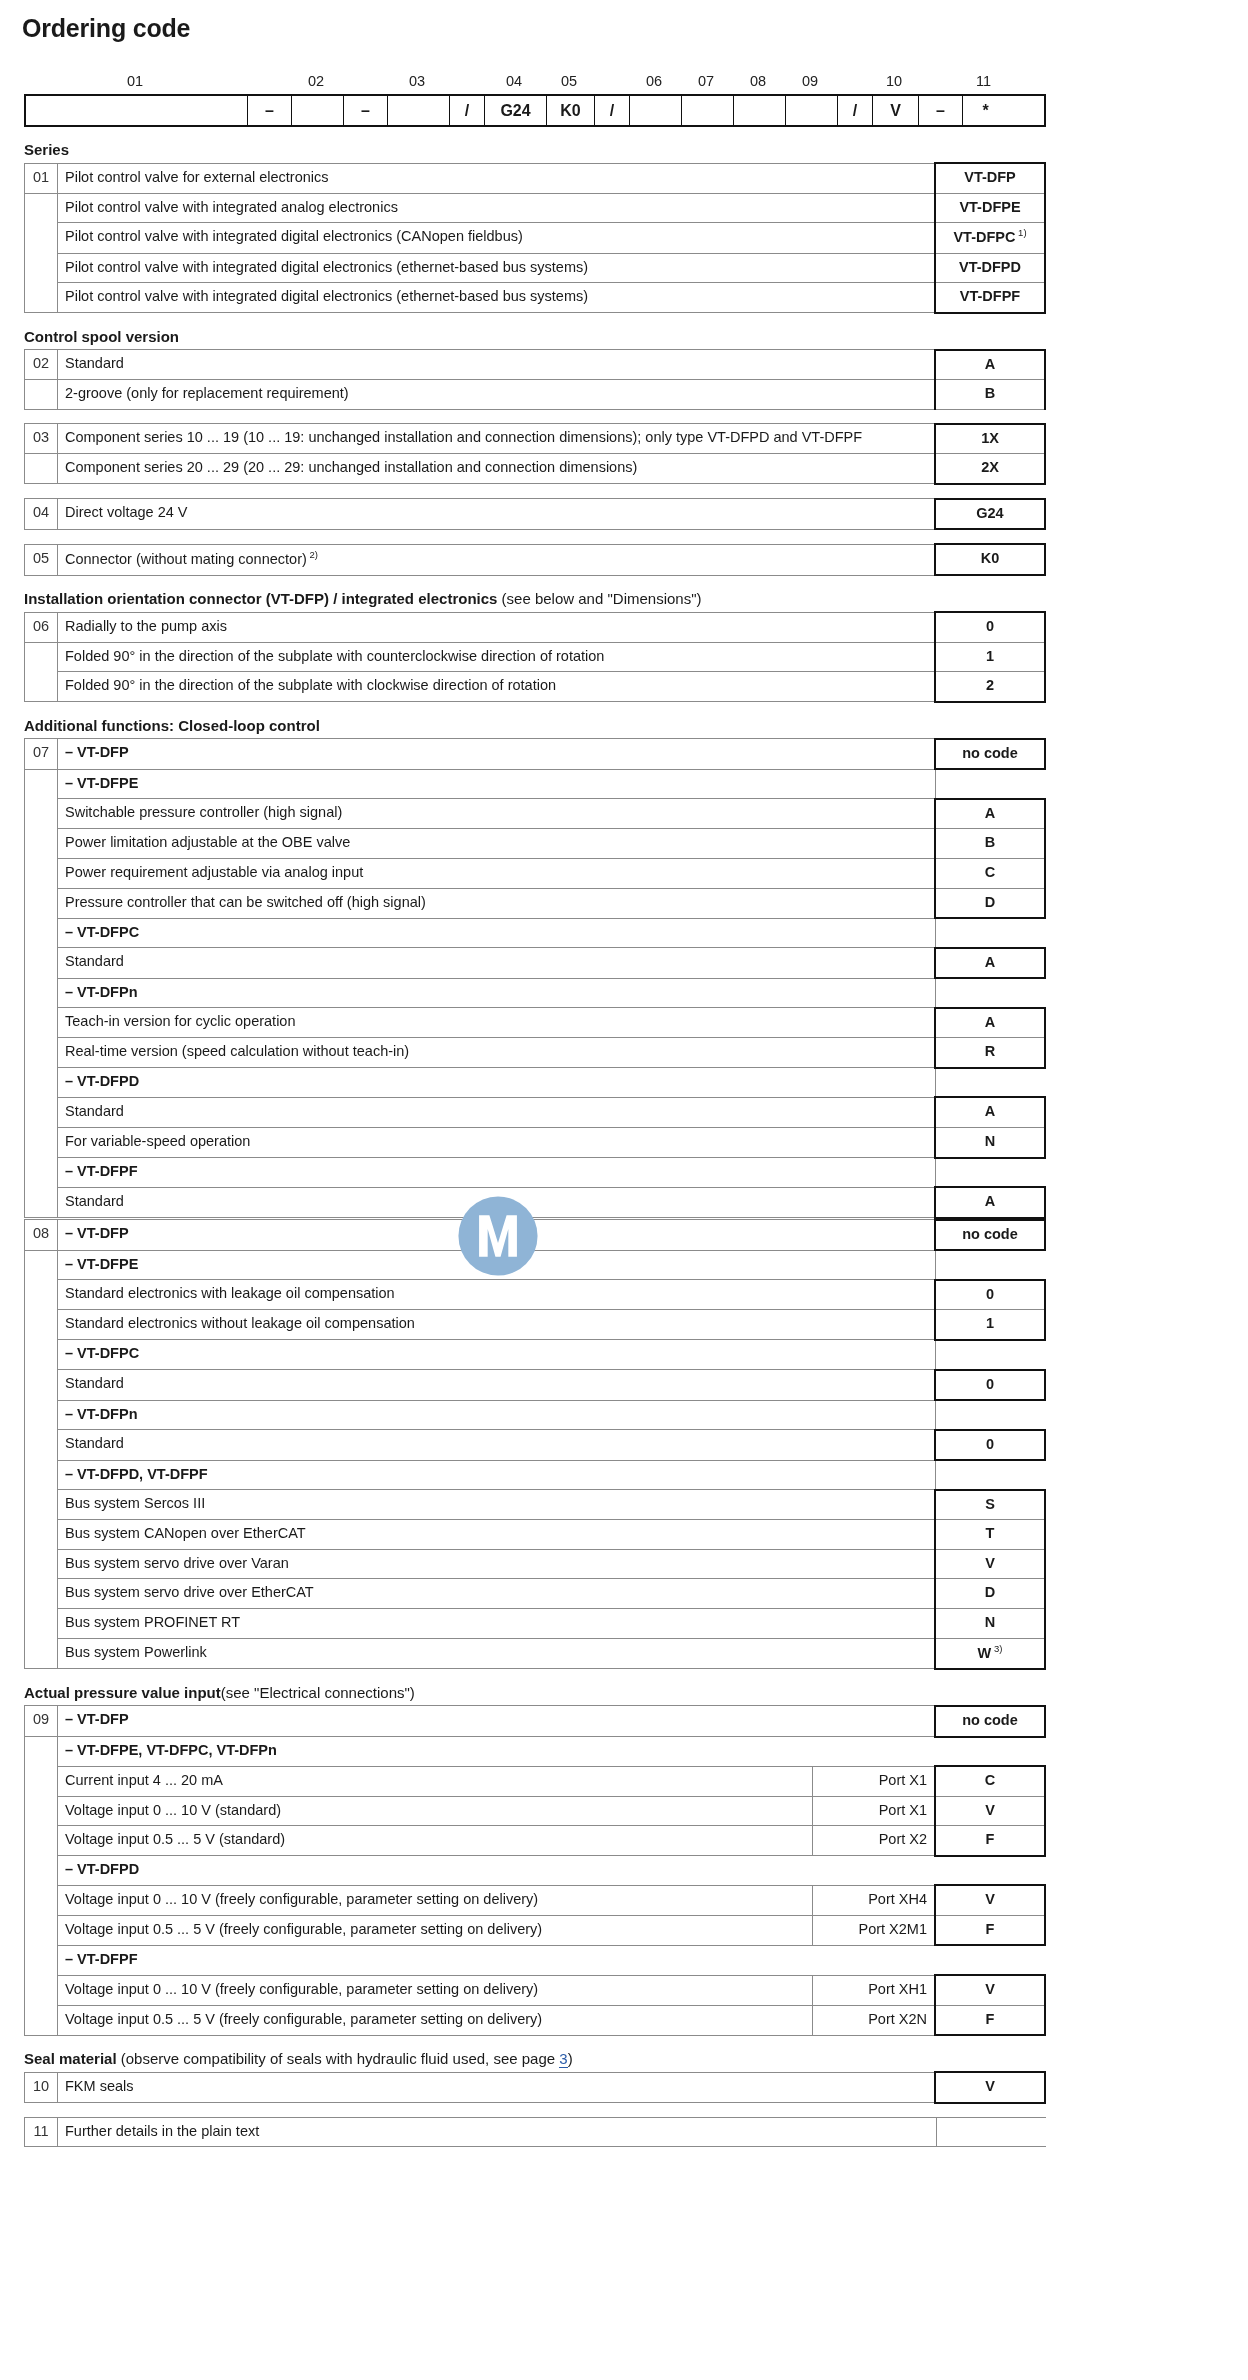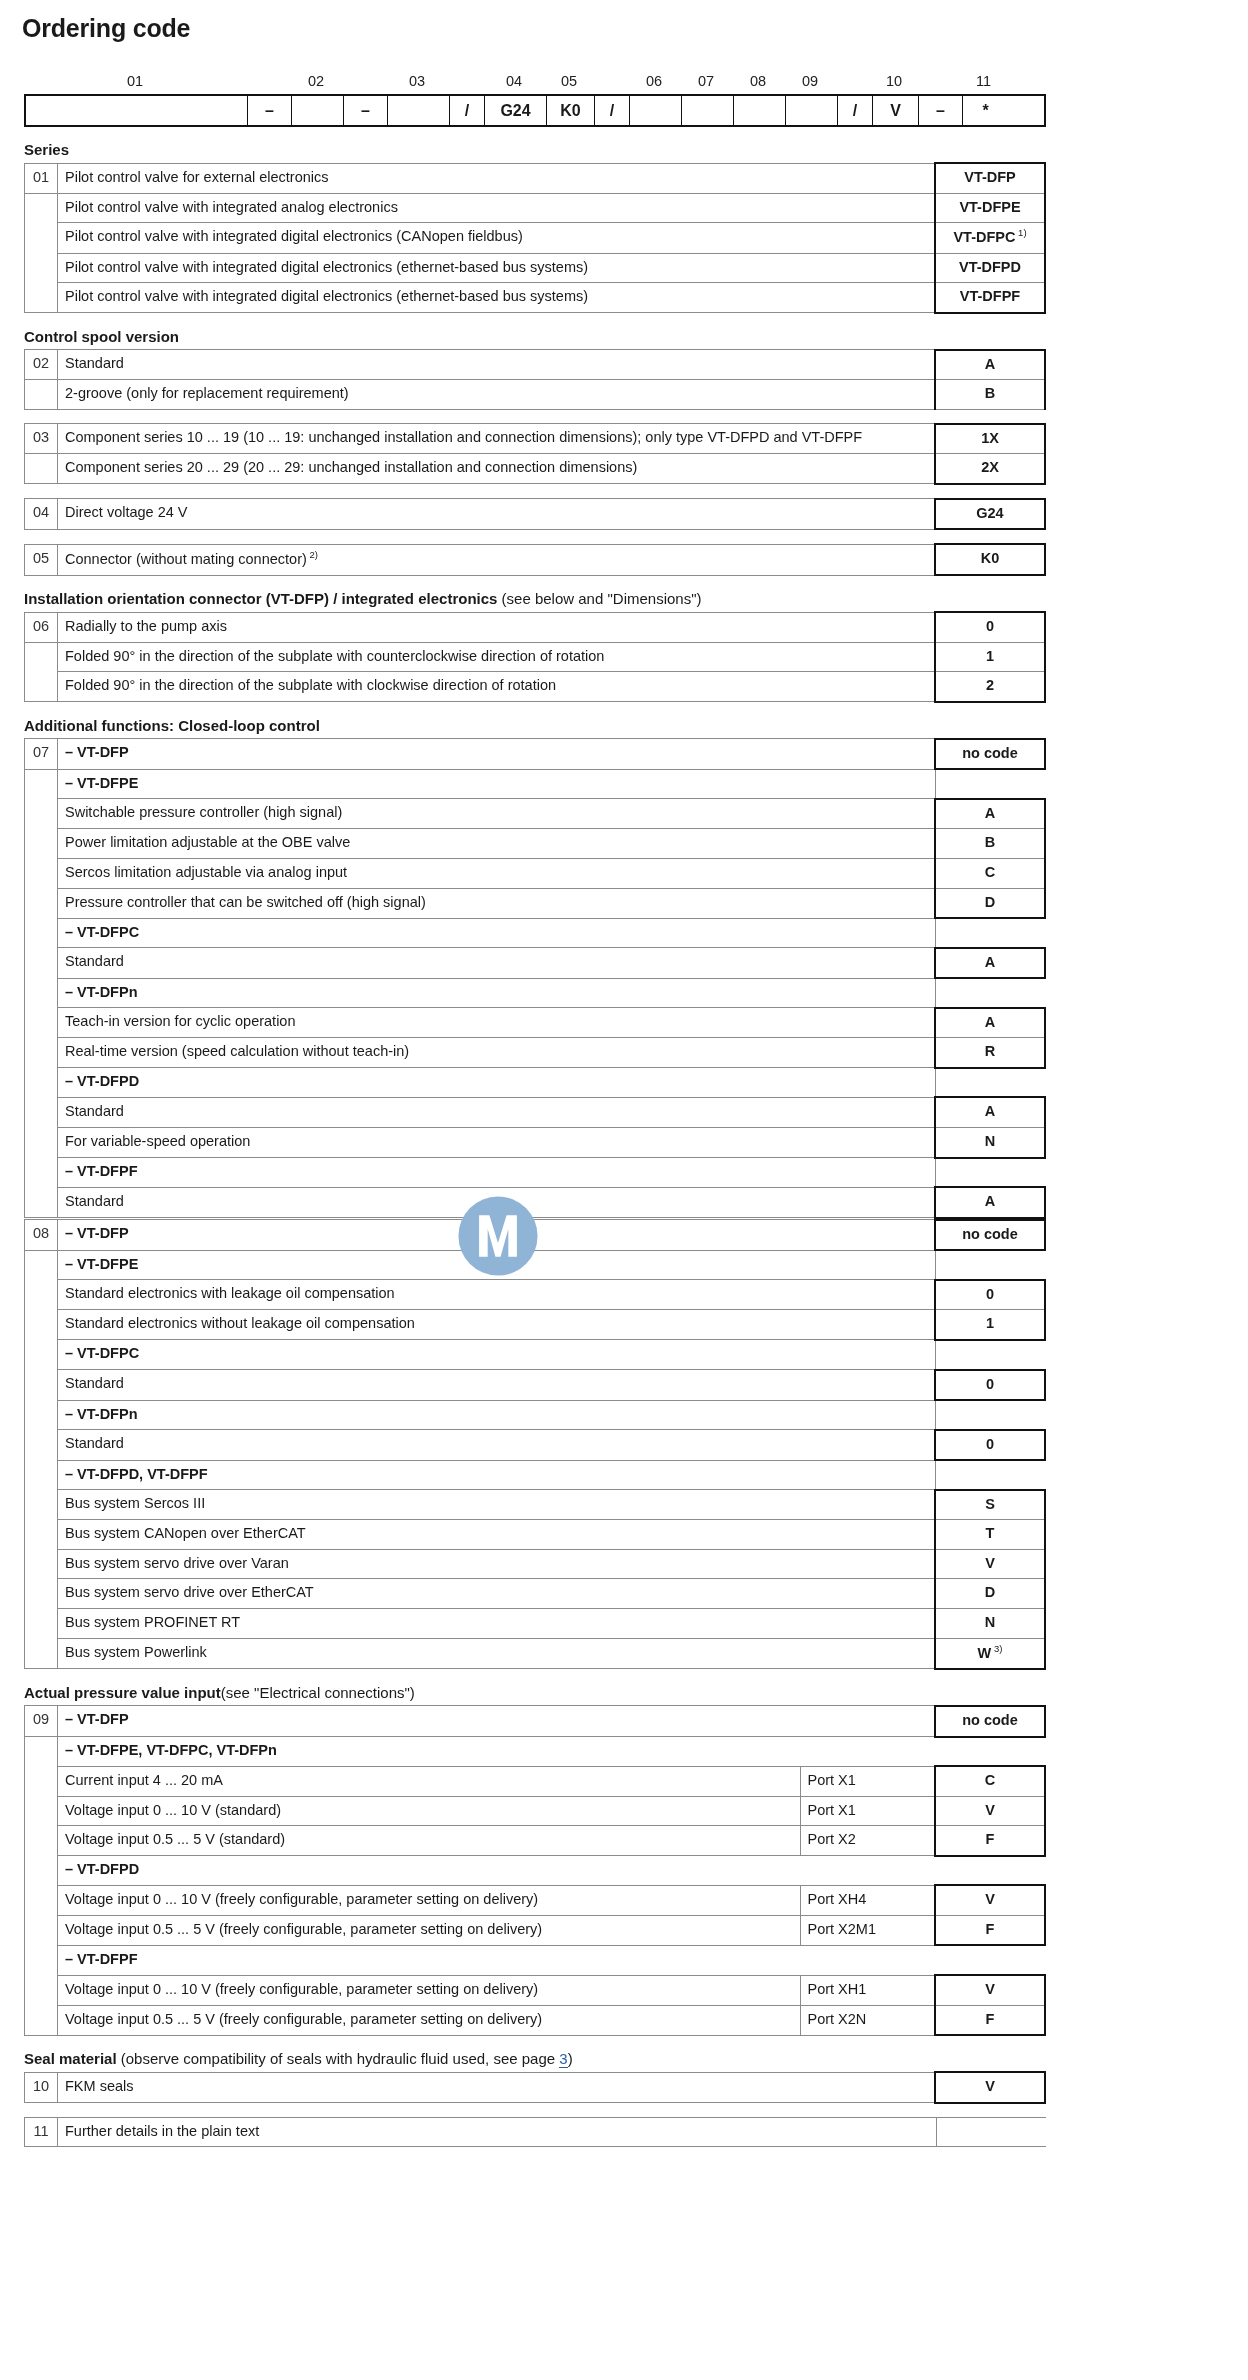--- a/index.html
+++ b/index.html
@@ -105,22 +105,22 @@
     font-size: 14.5px;
     padding-left: 2px;
     padding-right: 2px;
   }
   td.idx.blank { border-bottom: none; }
   td.desc {
     border-right: 1.1px solid #8b8b8b;
   }
   td.desc.bold { font-weight: bold; }
   td.port {
-    width: 135px;
-    text-align: left;
+    width: 123px;
+    text-align: right;
     border-right: 1.1px solid #8b8b8b;
   }
   td.code {
     width: 110px;
     text-align: center;
     font-weight: bold;
     border-left: 2.2px solid #111;
     border-right: 2.2px solid #111;
     position: relative;
   }
@@ -338,21 +338,21 @@
             <td class="desc">Switchable pressure controller (high signal)</td>
             <td class="code" style="border-top: 2.2px solid rgb(17, 17, 17);">A</td>
           </tr>
           <tr>
             <td class="idx blank" style="border-bottom: none;"></td>
             <td class="desc">Power limitation adjustable at the OBE valve</td>
             <td class="code">B</td>
           </tr>
           <tr>
             <td class="idx blank" style="border-bottom: none;"></td>
-            <td class="desc">Sercos limitation adjustable via analog input</td>
+            <td class="desc">Power requirement adjustable via analog input</td>
             <td class="code">C</td>
           </tr>
           <tr>
             <td class="idx blank" style="border-bottom: none;"></td>
             <td class="desc">Pressure controller that can be switched off (high signal)</td>
             <td class="code" style="border-bottom: 2.2px solid rgb(17, 17, 17);">D</td>
           </tr>
           <tr>
             <td class="idx blank" style="border-bottom: none;"></td>
             <td class="desc bold">– VT-DFPC</td>

